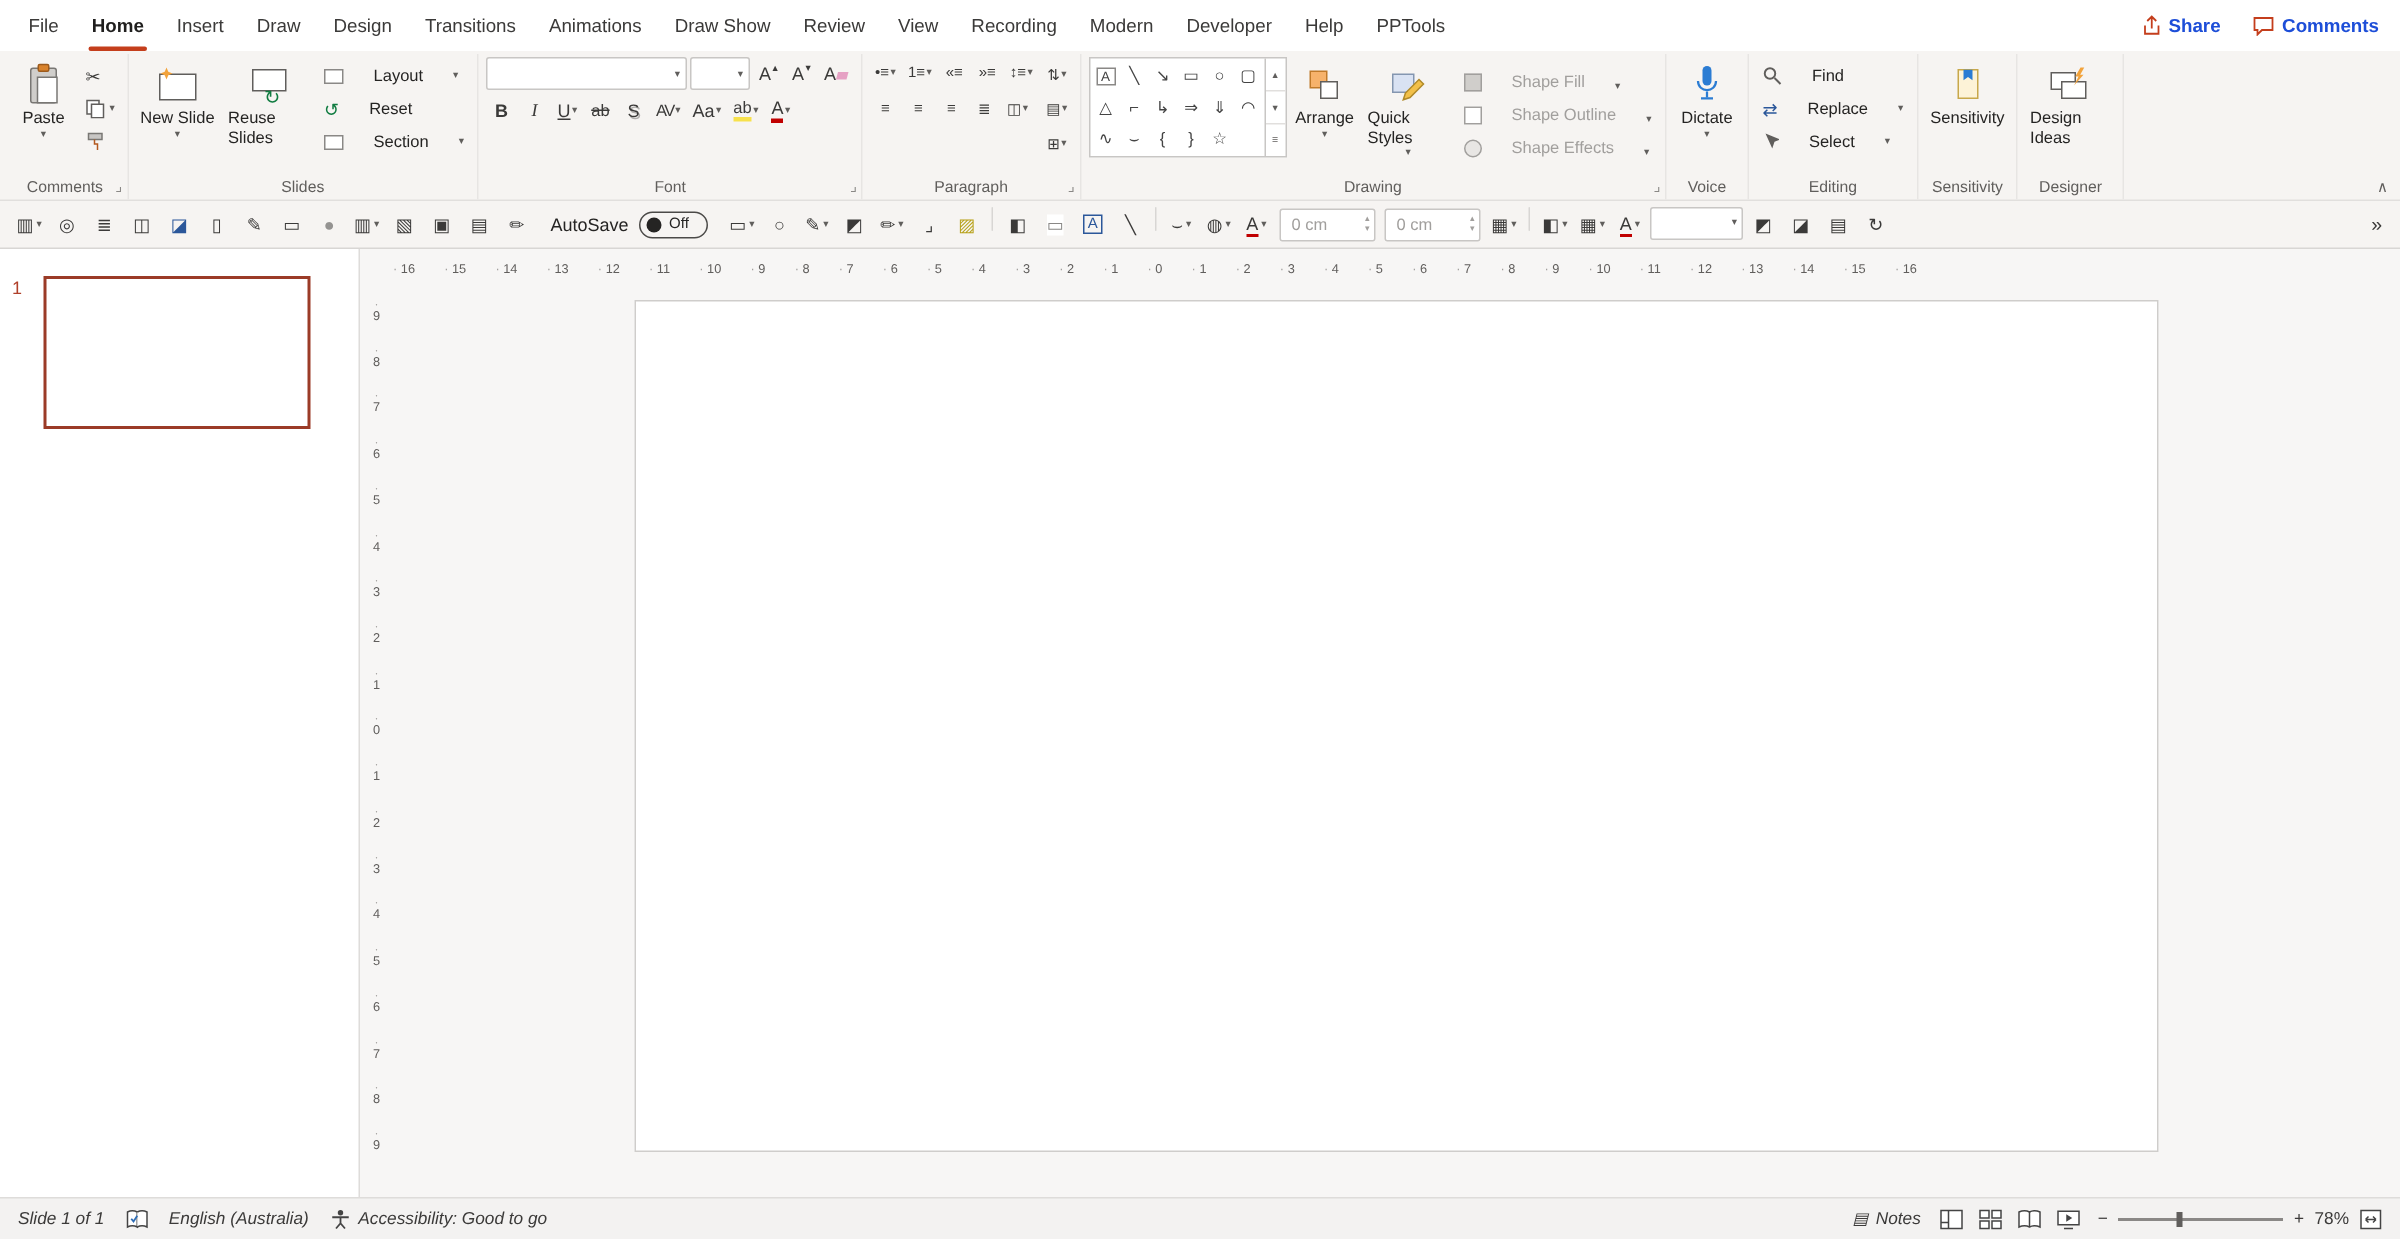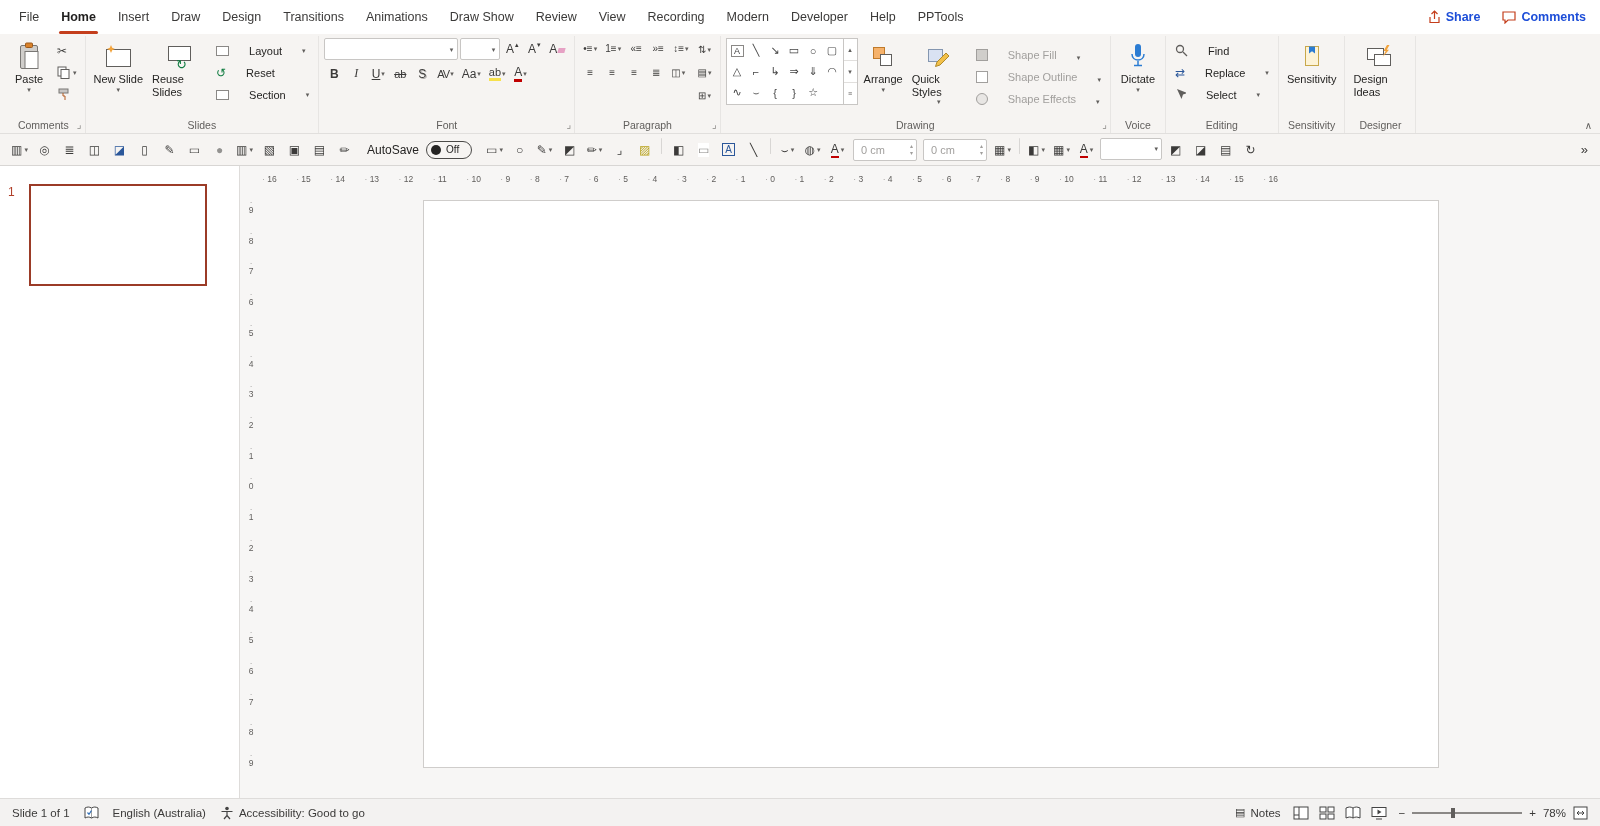--- a/index.html
+++ b/index.html
@@ -99,21 +99,21 @@
   .htick::before { content:"· "; color:#a19f9d; }
   .canvas-row { flex:1; display:flex; min-height:0; }
   .vruler-col { width:22px; flex:none; display:flex; justify-content:center; }
   .vruler { display:flex; flex-direction:column; justify-content:space-between; align-items:center; height:568px; margin-top:12px; font-size:8.5px; color:#605e5c; }
   .vtick::before { content:"·"; display:block; text-align:center; color:#a19f9d; font-size:8px; line-height:5px; }
   .canvas-area { flex:1; display:flex; justify-content:center; align-items:flex-start; padding-top:12px; }
   .slide-canvas { width:1016px; height:568px; background:#fff; border:1px solid #cfcdcb; }
 
   
   .statusbar { height:28px; background:#f3f2f1; border-top:1px solid #dedcda; display:flex; align-items:center; padding:0 12px; font-size:11.5px; color:#3b3a39; gap:14px; flex:none; }
-  .sb-btn { display:flex; align-items:center; gap:5px; cursor:default; }
+  .sb-btn { display:flex; align-items:center; gap:5px; cursor:default;font-style:italic; }
   .sb-right { margin-left:auto; display:flex; align-items:center; gap:12px; }
   .viewbtns { display:flex; align-items:center; gap:10px; }
   .zoom { display:flex; align-items:center; gap:7px; }
   .zslider { width:110px; height:14px; display:flex; align-items:center; position:relative; }
   .ztrack { width:100%; height:2px; background:#8a8886; }
   .zthumb { position:absolute; left:35%; top:2px; width:4px; height:10px; background:#605e5c; }
   .nicon { font-size:11px; }
   svg { display:block; }
 </style>
 </head>

